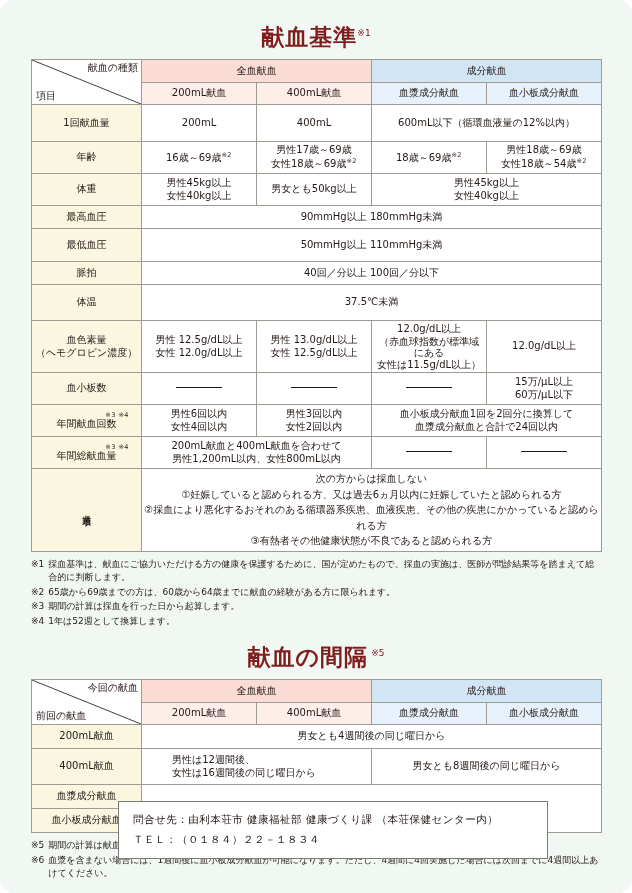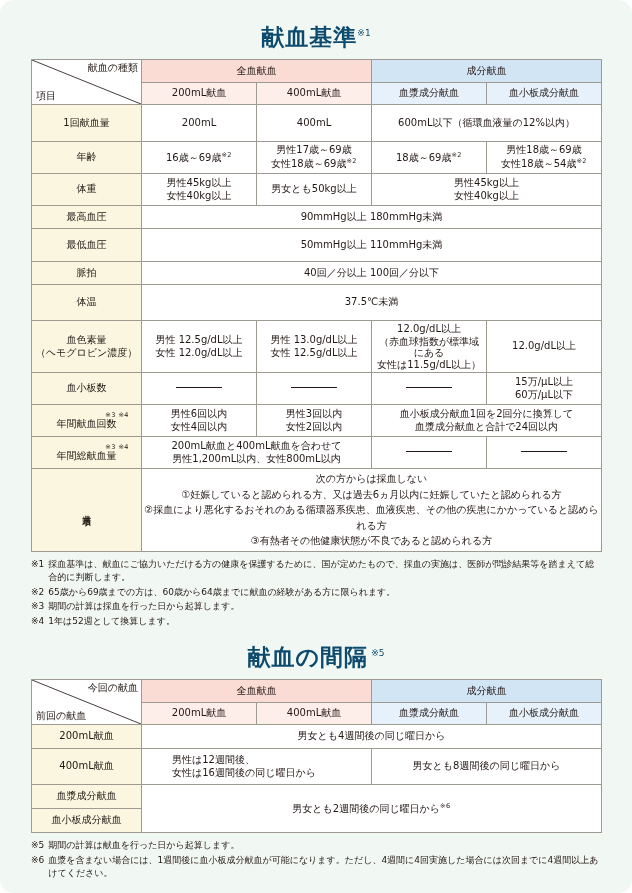--- a/index.html
+++ b/index.html
@@ -19,21 +19,21 @@
     padding:0;
   }
   .inner{padding:10px 31px 0 31px;}
 
   h1.sec-title{
     font-size:23px;
     font-weight:bold;
     text-align:center;
     margin:12px 0 6px 0;
     letter-spacing:1px;
-    color:#0c4a6e;
+    color:#7f1d1d;
   }
   h1.sec-title .sup{
     font-size:9px;
     font-weight:normal;
     vertical-align:super;
     letter-spacing:0;
   }
 
   table.std{
     border-collapse:collapse;
@@ -320,13 +320,17 @@
           <span class="bd">期間の計算は献血を行った日から起算します。</span>
         </div>
         <div class="n">
           <span class="mk">※6</span>
           <span class="bd">血漿を含まない場合には、1週間後に血小板成分献血が可能になります。ただし、4週間に4回実施した場合には次回までに4週間以上あけてください。</span>
         </div>
       </div>
 
 </div>
 
+<div class="contact">
+  <div>問合せ先：由利本荘市 健康福祉部 健康づくり課 （本荘保健センター内）</div>
+  <div>ＴＥＬ：（０１８４）２２－１８３４</div>
 </div>
+</div>
 
 </body></html>

